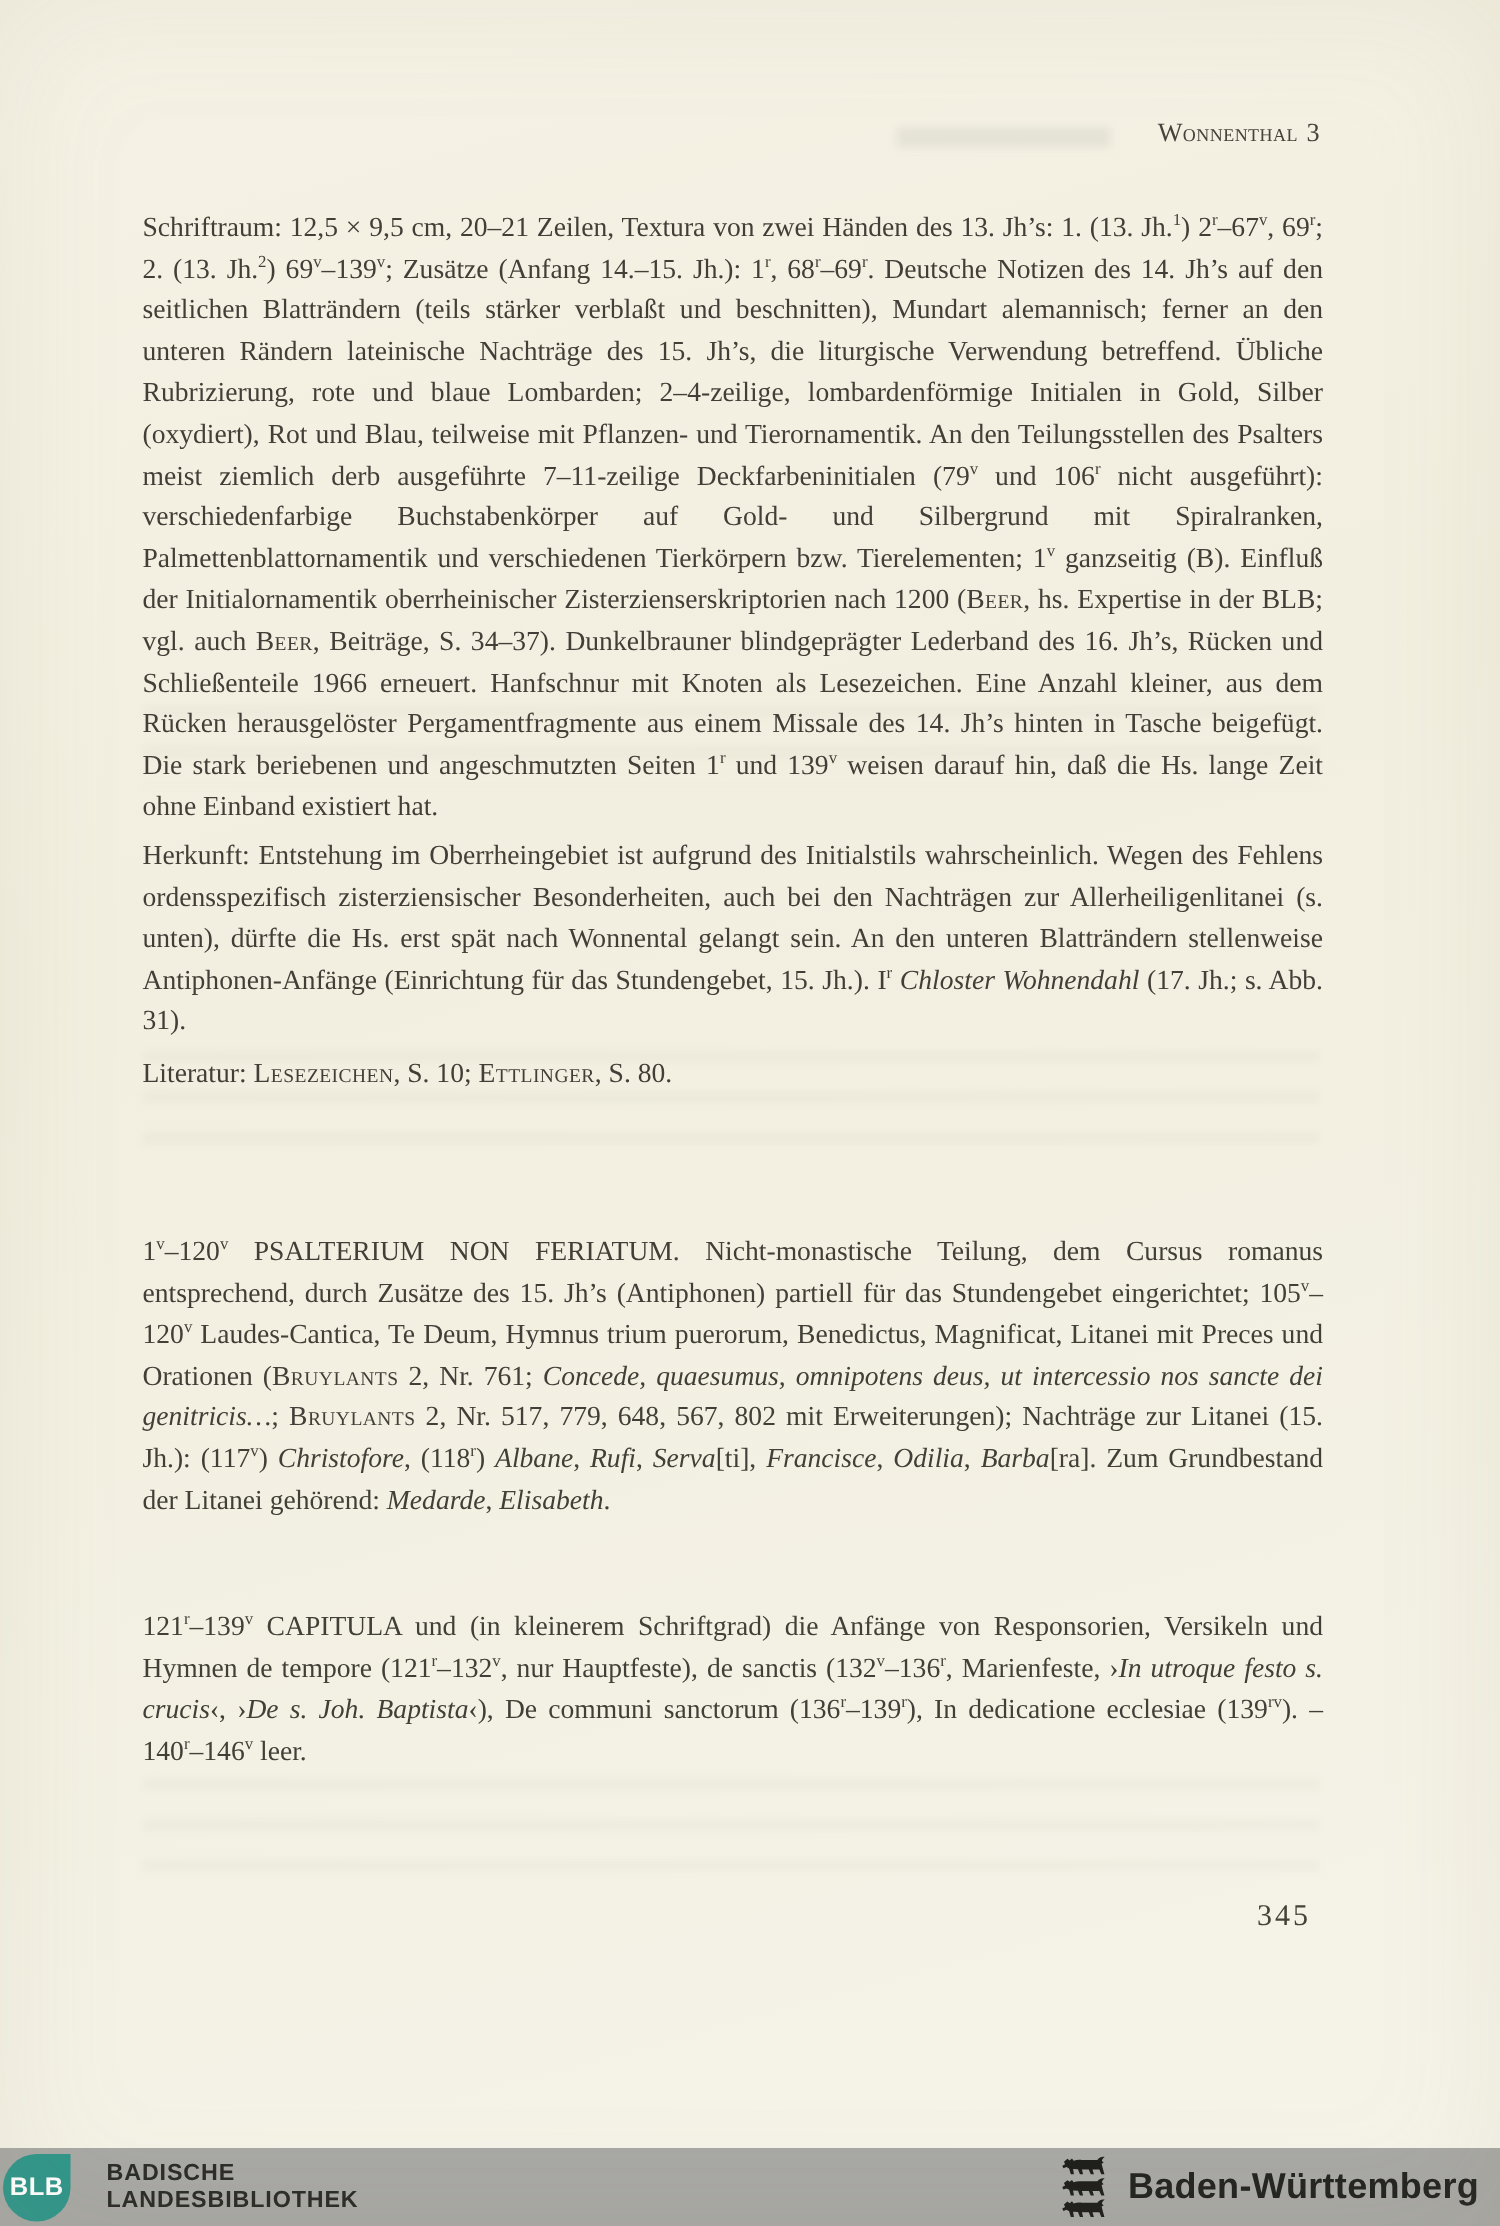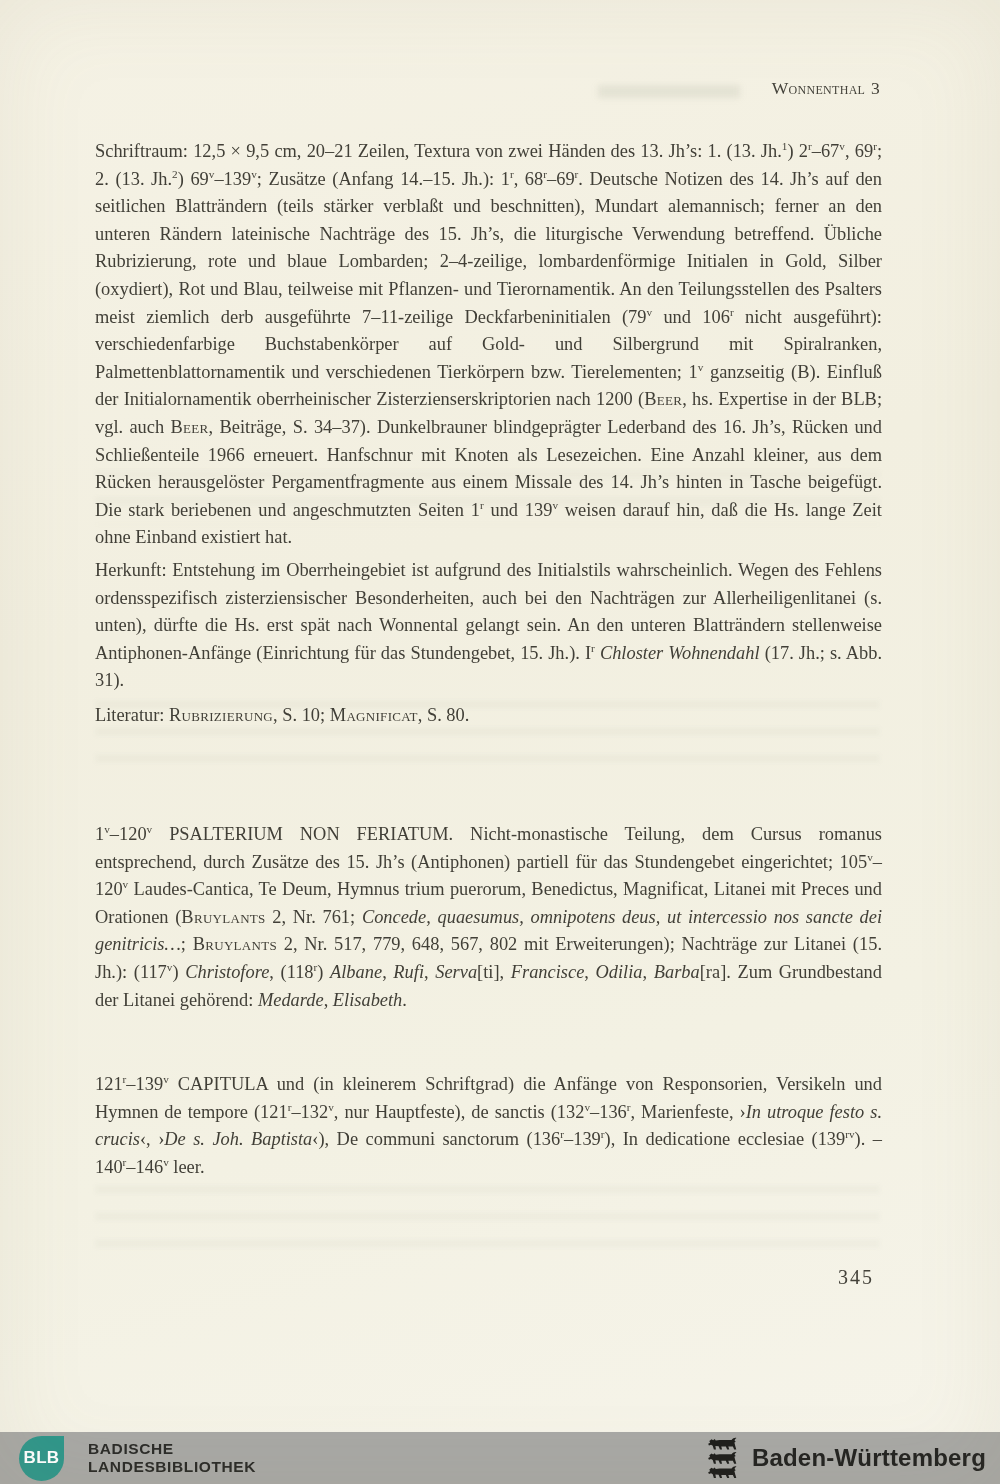--- a/index.html
+++ b/index.html
@@ -22,21 +22,21 @@
   
   .smudge{position:absolute;pointer-events:none;filter:blur(2px);
         background:repeating-linear-gradient(180deg,rgba(141,148,126,0.09) 0 9px,
         rgba(0,0,0,0) 9px 27px);}
   .smudge.head{background:rgba(150,158,138,0.16);filter:blur(3px);}
   
   .footer-bar{position:absolute;left:0;right:0;bottom:0;height:52px;background:#a8a8a5;
         display:flex;align-items:center;justify-content:space-between;
         font-family:"Liberation Sans",sans-serif;}
   .footer-left{display:flex;align-items:center;height:100%;}
-  .blb-drop{width:45px;height:45px;margin-left:19px;border-radius:50% 0 50% 50%;
+  .blb-drop{width:45px;height:45px;margin-left:2px;border-radius:50% 0 50% 50%;
         background:#2f968a;display:flex;align-items:center;justify-content:center;}
   .blb-drop span{color:#ffffff;font-weight:bold;font-size:17px;letter-spacing:0.3px;}
   .lib-name{margin-left:24px;font-weight:bold;font-size:15.5px;line-height:18px;
         letter-spacing:0.6px;color:#2b2b28;}
   .footer-right{display:flex;align-items:center;margin-right:14px;gap:10px;}
   .lions{display:block;}
   .state-name{font-size:24px;font-weight:bold;letter-spacing:0.2px;color:#232321;}
 </style>
 </head>
 <body>
@@ -47,21 +47,21 @@
   <div class="smudge" style="left:95px;top:470px;width:785px;height:55px;opacity:.5;"></div>
   <div class="smudge" style="left:95px;top:700px;width:785px;height:80px;opacity:.55;"></div>
   <div class="smudge" style="left:95px;top:1185px;width:785px;height:75px;opacity:.55;"></div>
 
   <div class="running-head"><span class="run-sc">Wonnenthal</span><span> 3</span></div>
 
   <div class="para" style="top:138px;"><span>Schriftraum: 12,5 × 9,5 cm, 20–21 Zeilen, Textura von zwei Händen des 13. Jh’s: 1. (13. Jh.</span><sup class="run-sup">1</sup><span>) 2</span><sup class="run-sup">r</sup><span>–67</span><sup class="run-sup">v</sup><span>, 69</span><sup class="run-sup">r</sup><span>; 2. (13. Jh.</span><sup class="run-sup">2</sup><span>) 69</span><sup class="run-sup">v</sup><span>–139</span><sup class="run-sup">v</sup><span>; Zusätze (Anfang 14.–15. Jh.): 1</span><sup class="run-sup">r</sup><span>, 68</span><sup class="run-sup">r</sup><span>–69</span><sup class="run-sup">r</sup><span>. Deutsche Notizen des 14. Jh’s auf den seitlichen Blatträndern (teils stärker verblaßt und beschnitten), Mundart alemannisch; ferner an den unteren Rändern lateinische Nachträge des 15. Jh’s, die liturgische Verwendung betreffend. Übliche Rubrizierung, rote und blaue Lombarden; 2–4-zeilige, lombardenförmige Initialen in Gold, Silber (oxydiert), Rot und Blau, teilweise mit Pflanzen- und Tierornamentik. An den Teilungsstellen des Psalters meist ziemlich derb ausgeführte 7–11-zeilige Deckfarbeninitialen (79</span><sup class="run-sup">v</sup><span> und 106</span><sup class="run-sup">r</sup><span> nicht ausgeführt): verschiedenfarbige Buchstabenkörper auf Gold- und Silbergrund mit Spiralranken, Palmettenblattornamentik und verschiedenen Tierkörpern bzw. Tierelementen; 1</span><sup class="run-sup">v</sup><span> ganzseitig (B). Einfluß der Initialornamentik oberrheinischer Zisterzienserskriptorien nach 1200 (</span><span class="run-sc">Beer</span><span>, hs. Expertise in der BLB; vgl. auch </span><span class="run-sc">Beer</span><span>, Beiträge, S. 34–37). Dunkelbrauner blindgeprägter Lederband des 16. Jh’s, Rücken und Schließenteile 1966 erneuert. Hanfschnur mit Knoten als Lesezeichen. Eine Anzahl kleiner, aus dem Rücken herausgelöster Pergamentfragmente aus einem Missale des 14. Jh’s hinten in Tasche beigefügt. Die stark beriebenen und angeschmutzten Seiten 1</span><sup class="run-sup">r</sup><span> und 139</span><sup class="run-sup">v</sup><span> weisen darauf hin, daß die Hs. lange Zeit ohne Einband existiert hat.</span></div>
 
   <div class="para" style="top:557px;"><span>Herkunft: Entstehung im Oberrheingebiet ist aufgrund des Initialstils wahrscheinlich. Wegen des Fehlens ordensspezifisch zisterziensischer Besonderheiten, auch bei den Nachträgen zur Allerheiligenlitanei (s. unten), dürfte die Hs. erst spät nach Wonnental gelangt sein. An den unteren Blatträndern stellenweise Antiphonen-Anfänge (Einrichtung für das Stundengebet, 15. Jh.). I</span><sup class="run-sup">r</sup><span> </span><span class="run-i">Chloster Wohnendahl</span><span> (17. Jh.; s. Abb. 31).</span></div>
 
-  <div class="para single" style="top:702px;"><span>Literatur: </span><span class="run-sc">Rubrizierung</span><span>, S. 10; </span><span class="run-sc">Magnificat</span><span>, S. 80.</span></div>
+  <div class="para single" style="top:702px;"><span>Literatur: </span><span class="run-sc">Lesezeichen</span><span>, S. 10; </span><span class="run-sc">Ettlinger</span><span>, S. 80.</span></div>
 
 
   <div class="para" style="top:821px;"><span>1</span><sup class="run-sup">v</sup><span>–120</span><sup class="run-sup">v</sup><span> PSALTERIUM NON FERIATUM. Nicht-monastische Teilung, dem Cursus romanus entsprechend, durch Zusätze des 15. Jh’s (Antiphonen) partiell für das Stundengebet eingerichtet; 105</span><sup class="run-sup">v</sup><span>–120</span><sup class="run-sup">v</sup><span> Laudes-Cantica, Te Deum, Hymnus trium puerorum, Benedictus, Magnificat, Litanei mit Preces und Orationen (</span><span class="run-sc">Bruylants</span><span> 2, Nr. 761; </span><span class="run-i">Concede, quaesumus, omnipotens deus, ut intercessio nos sancte dei genitricis…</span><span>; </span><span class="run-sc">Bruylants</span><span> 2, Nr. 517, 779, 648, 567, 802 mit Erweiterungen); Nachträge zur Litanei (15. Jh.): (117</span><sup class="run-sup">v</sup><span>) </span><span class="run-i">Christofore</span><span>, (118</span><sup class="run-sup">r</sup><span>) </span><span class="run-i">Albane</span><span>, </span><span class="run-i">Rufi</span><span>, </span><span class="run-i">Serva</span><span>[ti], </span><span class="run-i">Francisce</span><span>, </span><span class="run-i">Odilia</span><span>, </span><span class="run-i">Barba</span><span>[ra]. Zum Grundbestand der Litanei gehörend: </span><span class="run-i">Medarde</span><span>, </span><span class="run-i">Elisabeth</span><span>.</span></div>
 
   <div class="para" style="top:1071px;"><span>121</span><sup class="run-sup">r</sup><span>–139</span><sup class="run-sup">v</sup><span> CAPITULA und (in kleinerem Schriftgrad) die Anfänge von Responsorien, Versikeln und Hymnen de tempore (121</span><sup class="run-sup">r</sup><span>–132</span><sup class="run-sup">v</sup><span>, nur Hauptfeste), de sanctis (132</span><sup class="run-sup">v</sup><span>–136</span><sup class="run-sup">r</sup><span>, Marienfeste, ›</span><span class="run-i">In utroque festo s. crucis</span><span>‹, ›</span><span class="run-i">De s. Joh. Baptista</span><span>‹), De communi sanctorum (136</span><sup class="run-sup">r</sup><span>–139</span><sup class="run-sup">r</sup><span>), In dedicatione ecclesiae (139</span><sup class="run-sup">rv</sup><span>). – 140</span><sup class="run-sup">r</sup><span>–146</span><sup class="run-sup">v</sup><span> leer.</span></div>
 
   <div class="pagenum">345</div>
 
   <div class="footer-bar">
     <div class="footer-left">

